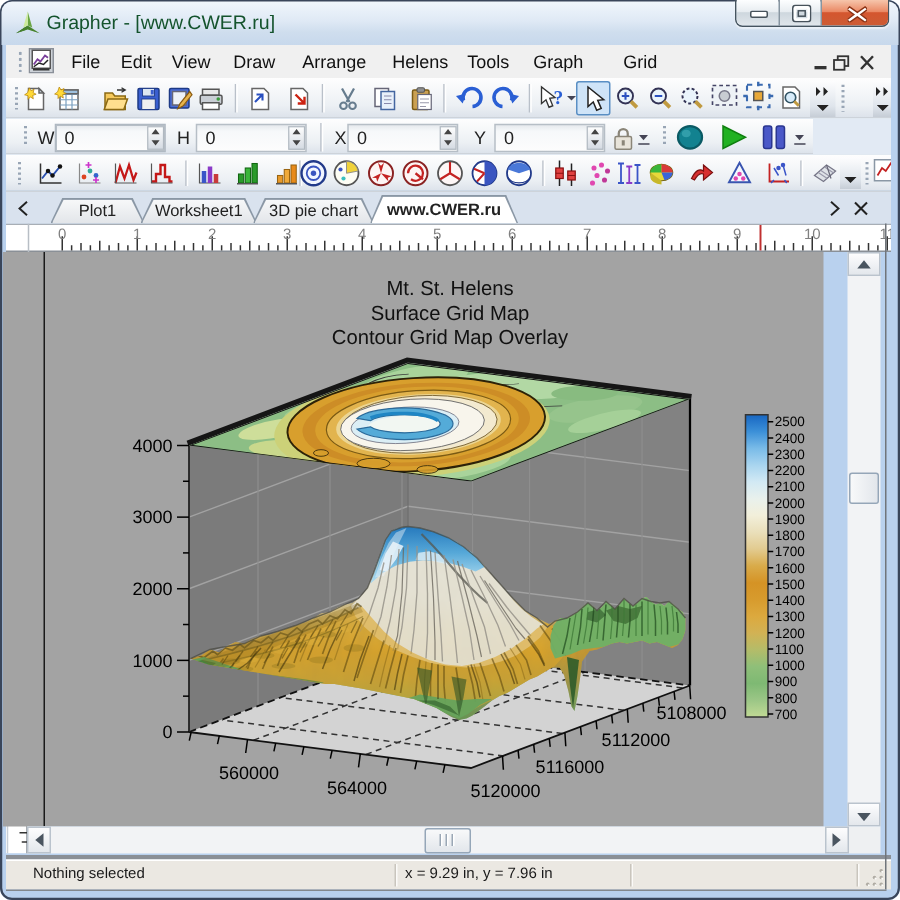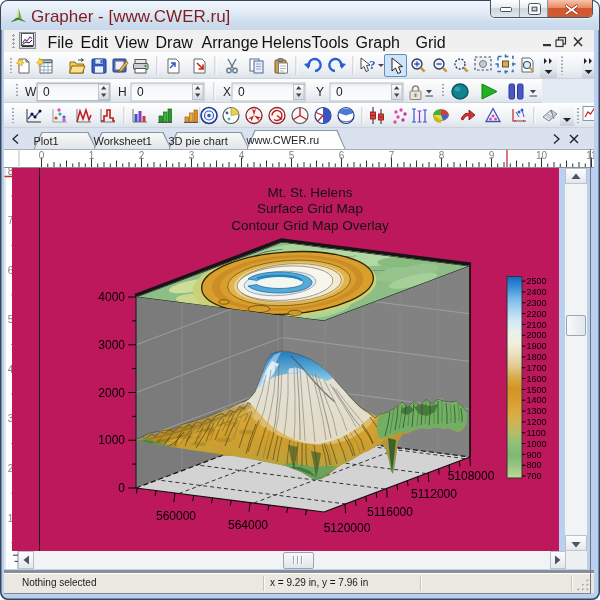--- a/index.html
+++ b/index.html
@@ -1,33 +1,33 @@
 <!DOCTYPE html>
 <html><head><meta charset="utf-8"><style>
 *{margin:0;padding:0;box-sizing:border-box}
 body{background:#fff;font-family:"Liberation Sans",sans-serif}
 .abs{position:absolute}
 #win{position:relative;width:600px;height:600px;border-radius:8px;background:#b9d1ee;overflow:hidden;box-shadow:inset 0 0 0 1.5px #39455a}
 #tbar{position:absolute;left:1px;top:1px;right:1px;height:29px;border-radius:7px 7px 0 0;background:linear-gradient(#f0f6fc,#dfe9f5 45%,#cfdeee 70%,#c7d8ec)}
 #ticon{position:absolute;left:9px;top:6px}
-#ttext{position:absolute;left:31px;top:7px;font-size:17px;color:#7f1d1d}
+#ttext{position:absolute;left:31px;top:7px;font-size:13px;color:#14532d}
 #capbtns{position:absolute;left:490px;top:0;width:103px;height:18px;border:1px solid #46545f;border-top:none;border-radius:0 0 5px 5px;display:flex;overflow:hidden;box-shadow:0 1px 1px rgba(255,255,255,.5)}
 .cb{height:100%;position:relative;background:linear-gradient(#fdfeff,#e8edf1 45%,#ced7de 50%,#e0e6eb)}
 #cb1{width:29px;border-right:1px solid #8795a0}
 #cb2{width:28px;border-right:1px solid #8795a0}
 #cb3{flex:1;background:linear-gradient(#f6c5ab,#ea8a66 45%,#d4562f 50%,#cd5c35)}
 #menu{position:absolute;left:3.5px;top:30px;width:590px;height:22px;background:#f0f0f0}
-.mi{position:absolute;top:4px;font-size:16px;color:#111}
+.mi{position:absolute;top:4px;font-size:12px;color:#111}
 .grip{position:absolute;width:3px;background-image:radial-gradient(circle at 1.5px 1.5px,#98a5b5 1px,transparent 1.2px);background-size:3px 4px}
 .trow{position:absolute;left:3.5px;width:590px;background:linear-gradient(#fefefe,#ecf0f4 70%,#dde3eb);border-bottom:1px solid #cdd3da}
 #tabbar{position:absolute;left:3.5px;top:128px;width:590px;height:21px;background:#d9e2ee}
 .tab{position:absolute;bottom:0;height:17px}
 .tabo{clip-path:polygon(8px 0,calc(100% - 8px) 0,100% 100%,0 100%);background:#8a97a5;position:absolute;inset:0}
 .tabi{clip-path:polygon(8px 0,calc(100% - 8px) 0,100% 100%,0 100%);background:linear-gradient(#f7f8f9,#e2e5e9);position:absolute;inset:1px 1px 0 1px}
-.tabt{position:absolute;width:100%;text-align:left;top:3px;font-size:11px;color:#222}
+.tabt{position:absolute;width:100%;text-align:center;top:3px;font-size:11px;color:#222}
 #statusbar{position:absolute;left:3.5px;top:572.5px;width:590px;height:20.5px;background:#ebe8e2;border-top:1px solid #fff}
 .ssep{position:absolute;top:576px;height:15px;width:1px;background:#c9c5bd;box-shadow:1px 0 0 #fbfaf8}
 .stext{position:absolute;top:577px;font-size:10px;color:#1a1a1a}
 </style></head><body>
 <div id="win">
 <div id="tbar"></div>
 <svg id="ticon" class="abs" width="19" height="19" viewBox="0 0 17 17">
       <path d="M8.5 1.5 L11.2 11 L8.5 9.8 Z" fill="#6aa543"></path>
       <path d="M8.5 1.5 L5.8 11 L8.5 9.8 Z" fill="#cdeb9a"></path>
       <path d="M8.5 10 L6.5 11 L1.5 14.5 L7 12.5 Z" fill="#2e6620"></path>
@@ -436,21 +436,21 @@
         <div class="tabt">Worksheet1</div>
       </div>
 <div class="tab" style="left:165px;width:81px">
         <div class="tabo"></div>
         <div class="tabi"></div>
         <div class="tabt">3D pie chart</div>
       </div>
 <div class="tab" style="left:243px;width:99px;height:19px">
         <div class="tabo"></div>
         <div class="tabi" style="background:#fff"></div>
-        <div class="tabt" style="font-weight:normal;top:4px">www.CWER.ru</div>
+        <div class="tabt" style="font-weight:bold;top:4px">www.CWER.ru</div>
       </div>
 <svg class="abs" style="left:546px;top:5px" width="12" height="12" viewBox="0 0 12 12">
         <path d="M4 1.5 L9 6 L4 10.5" fill="none" stroke="#222" stroke-width="1.3"></path>
       </svg>
 <svg class="abs" style="left:564px;top:5px" width="12" height="12" viewBox="0 0 12 12">
         <path d="M2 2 L10 10 M10 2 L2 10" fill="none" stroke="#222" stroke-width="1.4"></path>
       </svg>
 </div>
 <svg class="abs" style="left:3.5px;top:149px" width="590" height="19" viewBox="3.5 149 590 19">
 <rect x="3.5" y="149" width="590" height="19" fill="#fff"></rect>
@@ -639,21 +639,21 @@
         <text x="10" y="224.1">7</text>
         <text x="10" y="273.6">6</text>
         <text x="10" y="323.2">5</text>
         <text x="10" y="372.8">4</text>
         <text x="10" y="422.4">3</text>
         <text x="10" y="471.9">2</text>
         <text x="10" y="521.5">1</text>
       </g>
 <path d="M4 176.5 H18" stroke="#c03030" stroke-width="1.3"></path>
 </svg>
-<div class="abs" style="left:12px;top:168px;width:547px;height:383px;background:#be185d;overflow:hidden">
+<div class="abs" style="left:2px;top:168px;width:547px;height:383px;background:#a3a3a3;overflow:hidden">
 <svg class="abs" style="left:0;top:0" width="547" height="383" viewBox="18 168 547 383" font-family="Liberation Sans,sans-serif">
 <defs>
 <linearGradient id="mtn" x1="0" y1="348" x2="0" y2="482" gradientUnits="userSpaceOnUse">
 <stop offset="0" stop-color="#3f97d0"></stop>
             <stop offset="0.10" stop-color="#8ac4e6"></stop>
             <stop offset="0.2" stop-color="#ede9da"></stop>
             <stop offset="0.38" stop-color="#eee4c4"></stop>
             <stop offset="0.52" stop-color="#e0ba52"></stop>
             <stop offset="0.65" stop-color="#d8a028"></stop>
             <stop offset="0.78" stop-color="#b0a044"></stop>

